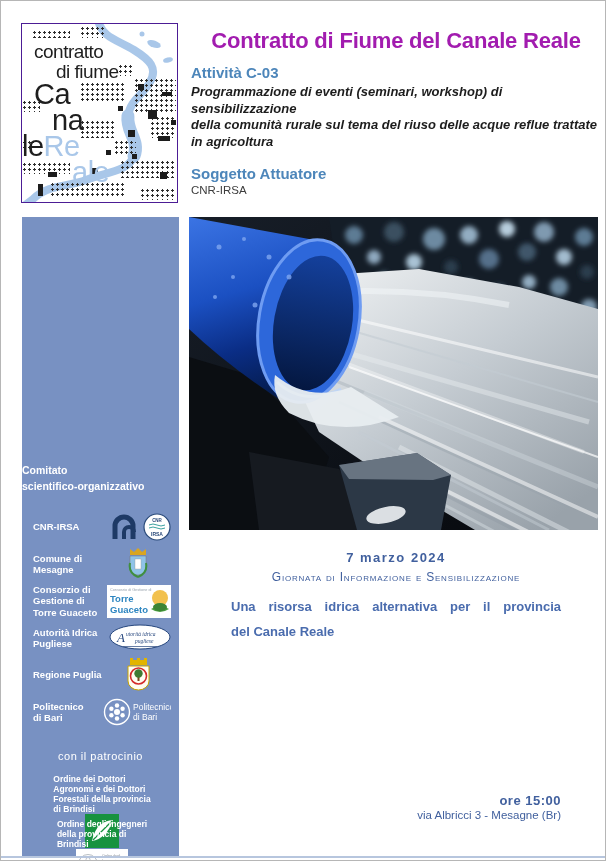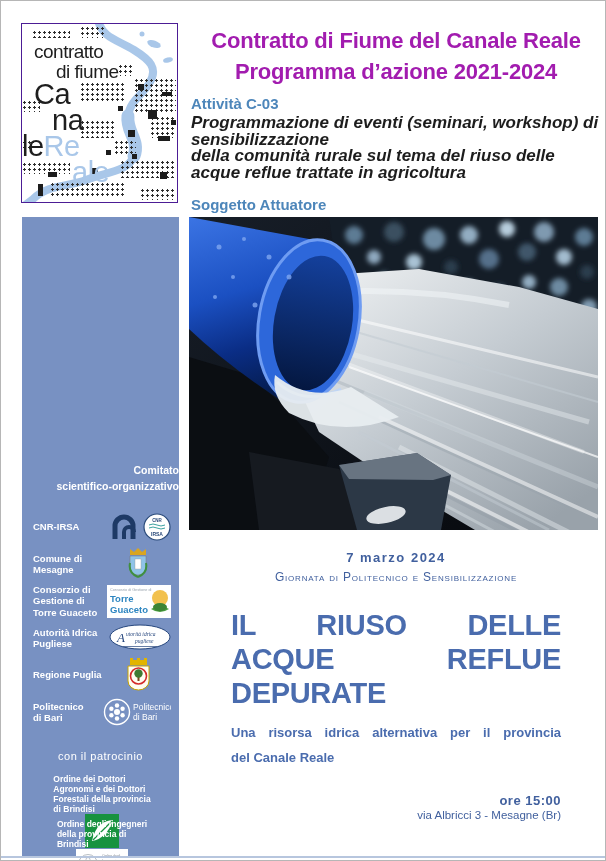--- a/index.html
+++ b/index.html
@@ -15,26 +15,26 @@
   .dotpatch { position:absolute; background-image:radial-gradient(circle,#2d2d2d 1px,transparent 1.15px); background-size:5px 5px; }
   .blksq { position:absolute; background:#1c1c1c; }
   .lg-word { position:absolute; line-height:1; color:#1e1e1e; letter-spacing:-0.5px; }
   .lg-small { font-size:19px; }
   .lg-big { font-size:29px; }
   .lg-blue { color:#a9c7e9; }
   
   .header-text { position:absolute; left:190px; top:24px; width:410px; }
   .h-title { font-size:22px; font-weight:bold; color:#a21caf; line-height:31px; letter-spacing:-0.2px;text-align:center; }
   .h-activity { margin-top:8px; font-size:15px; font-weight:600; color:#4d86ba; }
-  .h-desc { margin-top:3px; font-size:17px; font-weight:bold; font-style:italic; color:#1d1d1d; line-height:16.5px; }
+  .h-desc { margin-top:3px; font-size:13px; font-weight:bold; font-style:italic; color:#1d1d1d; line-height:16.5px; }
   .h-sog-label { margin-top:15px; font-size:15px; font-weight:600; color:#4d86ba; }
   .h-sog-value { margin-top:2px; font-size:11.5px; color:#3c3c3c; }
   
   .sidebar { position:absolute; left:21px; top:216px; width:157px; height:639px; background:#7891c2; color:#fff; }
-  .committee-title { padding-top:246px; text-align:right; font-size:10.5px; font-weight:bold; line-height:15.5px; white-space:pre-line; }
+  .committee-title { padding-top:246px; text-align:left; font-size:10.5px; font-weight:bold; line-height:15.5px; white-space:pre-line; }
   .members { margin-top:15px; }
   .member-row { height:36px; margin:0 8px 1px 11px; display:flex; justify-content:space-between; align-items:center; }
   .member-label { font-size:9.5px; font-weight:bold; line-height:11.5px; white-space:pre-line; }
   .logo-slot { display:flex; align-items:center; justify-content:center; gap:3px; flex:none; }
   .patronage-title { margin-top:20px; text-align:center; font-size:11px; font-weight:normal; letter-spacing:0.5px; }
   .patronage { margin-top:12px; }
   .patron-row { height:42px; margin:0 8px 3px 11px; display:flex; justify-content:space-between; align-items:center;flex-direction:column; }
   .patron-label { font-size:8.5px; font-weight:bold; line-height:10px; white-space:pre-line; }
   
   .photo { position:absolute; left:188px; top:216px; width:409px; height:313px; }
@@ -94,21 +94,20 @@
     <div class="lg-word lg-small" style="left:12px;top:18px">contratto</div>
     <div class="lg-word lg-small" style="left:34px;top:38px">di fiume</div>
     <div class="lg-word lg-big" style="left:12px;top:56px">Ca</div>
     <div class="lg-word lg-big" style="left:30px;top:82px">na</div>
     <div class="lg-word lg-big" style="left:0;top:108px"><span>le</span><span class="lg-blue">Re</span></div>
     <div class="lg-word lg-big lg-blue" style="left:50px;top:134px">ale</div>
   </div>
 
   <div class="header-text">
     <div class="h-title">Contratto di Fiume del Canale Reale</div>
-    <div class="h-title">Programma d’azione 2021-2024</div>
     <div class="h-activity">Attività C-03</div>
     <div class="h-desc">Programmazione di eventi (seminari, workshop) di sensibilizzazione</div>
     <div class="h-desc" style="margin-top:0">della comunità rurale sul tema del riuso delle acque reflue trattate in agricoltura</div>
     <div class="h-sog-label">Soggetto Attuatore</div>
     <div class="h-sog-value">CNR-IRSA</div>
   </div>
 
   <aside class="sidebar">
     <div class="committee-title">Comitato
 scientifico-organizzativo</div>
@@ -345,22 +344,21 @@
         <circle cx="44" cy="60" r="2"></circle>
           <circle cx="100" cy="60" r="2.5"></circle>
           <circle cx="26" cy="80" r="2"></circle>
           <circle cx="66" cy="88" r="2.5"></circle>
       </g>
     </svg>
   </div>
 
   <div class="content">
     <div class="c-date">7 marzo 2024</div>
-    <div class="c-event">Giornata di Politecnico e Sensibilizzazione</div>
-    <div class="c-title">IL RIUSO DELLE ACQUE REFLUE DEPURATE</div>
+    <div class="c-event">Giornata di Informazione e Sensibilizzazione</div>
     <div class="c-sub">
       <div class="just">Una risorsa idrica alternativa per il provincia</div>
       <div>del Canale Reale</div>
     </div>
   </div>
 
   <div class="where">
     <div class="w-time">ore 15:00</div>
     <div class="w-address">via Albricci 3 - Mesagne (Br)</div>
   </div>

